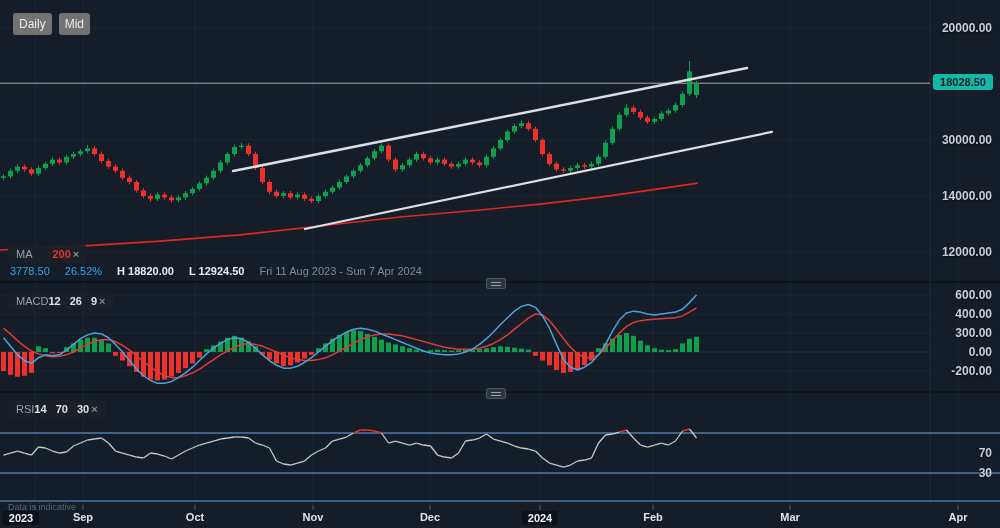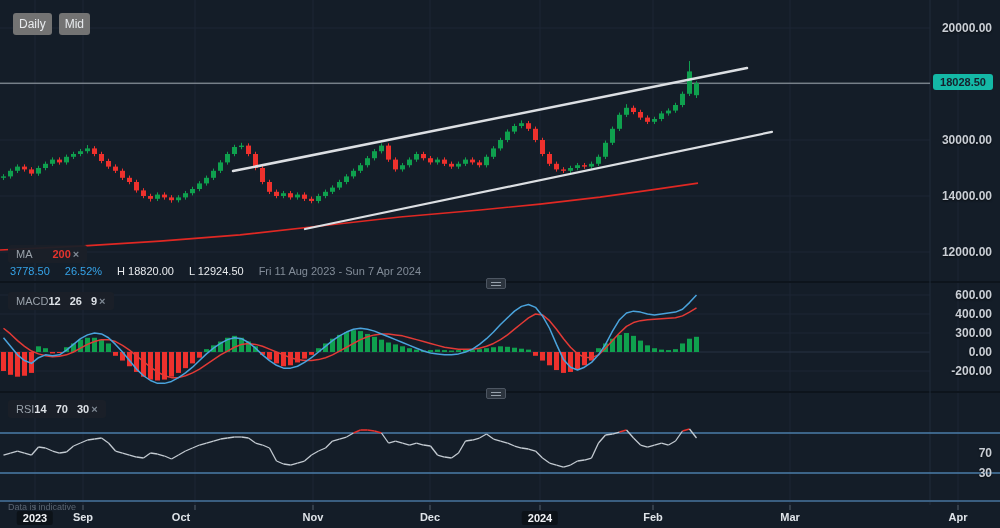--- a/index.html
+++ b/index.html
@@ -13,21 +13,21 @@
          font-size:11px;display:flex;gap:0;align-items:center;white-space:nowrap;}
   .badge .ind{color:#9aa2ab;}
   .badge .prm{color:#dde1e6;font-weight:bold;word-spacing:6px;}
   .badge .red{color:#e5342e;font-weight:bold;margin-left:20px;}
   .badge .x{color:#7f8994;font-weight:bold;cursor:pointer;margin-left:2px;}
   .ma-badge{left:8px;top:245px;}
   .macd-badge{left:8px;top:292px;}
   .rsi-badge{left:8px;top:400px;}
   .legend-row{position:absolute;left:10px;top:265px;font-size:11px;display:flex;gap:15px;white-space:nowrap;}
   .legend-row .blue{color:#35a3e8;}
-  .legend-row .white{color:#e8ebee;font-weight:normal;}
+  .legend-row .white{color:#e8ebee;font-weight:bold;}
   .legend-row .gray{color:#828c98;}
   .axis-label{position:absolute;right:8px;font-size:12px;font-weight:bold;color:#c9ced5;
               text-shadow:0 1px 2px rgba(0,0,0,.6);}
   .price-badge{position:absolute;left:933px;top:74px;width:60px;background:#14b8a6;color:#16202c;
                font-size:11px;font-weight:bold;text-align:center;padding:2px 0;border-radius:3px;}
   .time-label{position:absolute;top:511px;font-size:11px;font-weight:bold;color:#dfe4e9;transform:translateX(-50%);}
   .time-label.year{background:#0c1218;color:#f0f2f5;padding:1px 6px;border-radius:2px;}
   .note{position:absolute;left:8px;top:502px;font-size:9px;color:#5a6572;}
   .grip{position:absolute;left:486px;width:18px;height:9px;background:#2c343e;border:1px solid #4d5662;
         border-radius:2px;display:flex;flex-direction:column;justify-content:center;gap:2px;align-items:center;cursor:row-resize;}
@@ -530,22 +530,22 @@
     <div class="axis-label" style="top: 133px;">30000.00</div>
     <div class="axis-label" style="top: 189px;">14000.00</div>
     <div class="axis-label" style="top: 245px;">12000.00</div>
     <div class="axis-label" style="top: 288px;">600.00</div>
     <div class="axis-label" style="top: 307px;">400.00</div>
     <div class="axis-label" style="top: 326px;">300.00</div>
     <div class="axis-label" style="top: 345px;">0.00</div>
     <div class="axis-label" style="top: 364px;">-200.00</div>
     <div class="axis-label" style="top: 446px;">70</div>
     <div class="axis-label" style="top: 466px;">30</div>
-    <div class="time-label year" style="left: 35px;">2023</div>
+    <div class="time-label year" style="left: 21px;">2023</div>
     <div class="time-label" style="left: 83px;">Sep</div>
-    <div class="time-label" style="left: 181px;">Oct</div>
+    <div class="time-label" style="left: 195px;">Oct</div>
     <div class="time-label" style="left: 313px;">Nov</div>
     <div class="time-label" style="left: 430px;">Dec</div>
     <div class="time-label year" style="left: 540px;">2024</div>
     <div class="time-label" style="left: 653px;">Feb</div>
     <div class="time-label" style="left: 790px;">Mar</div>
     <div class="time-label" style="left: 958px;">Apr</div>
   </div>
 
 </body></html>

